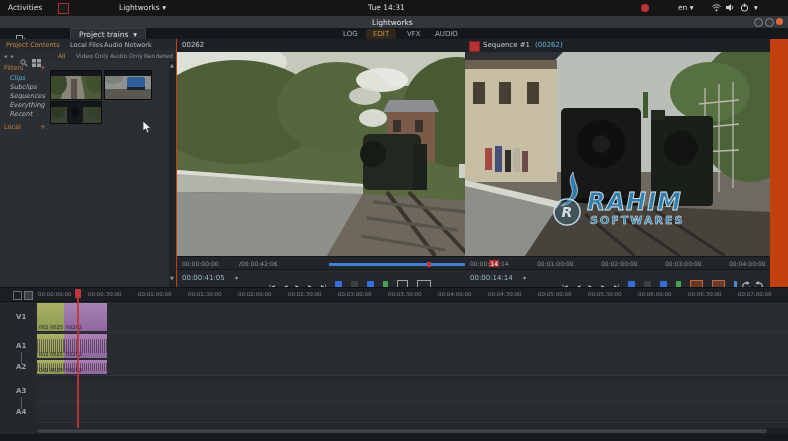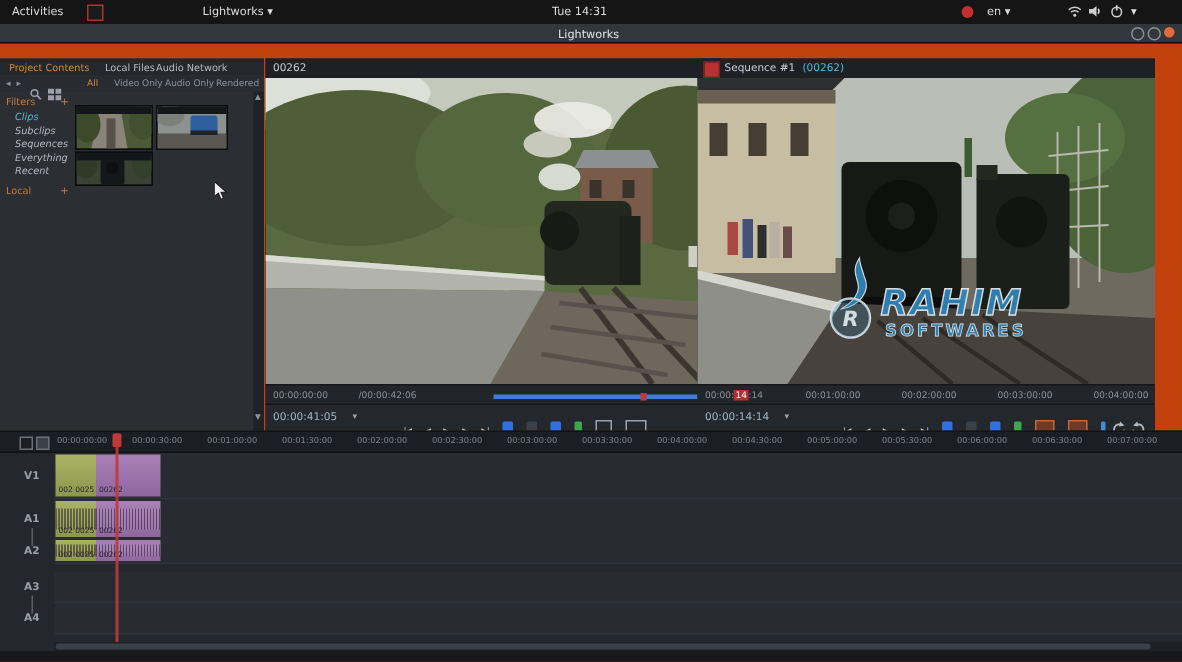--- a/index.html
+++ b/index.html
@@ -62,26 +62,26 @@
   .scrollthumb{background:#3a4046;border-radius:2px;}
 </style>
 </head>
 <body>
 
 <div class="screen">
 
   <div class="abs desktop-bar">
     <span class="abs txt" style="left:8px;top:3px;">Activities</span>
     <span class="abs" style="left:58px;top:3px;width:9px;height:9px;background:#1b1b1b;border:1px solid #b03030;"></span>
-    <span class="abs txt" style="left:88px;top:3px;padding-left:47px;">
+    <span class="abs txt" style="left:72px;top:3px;padding-left:47px;">
       <span>Lightworks</span> <span>▾</span>
     </span>
     <span class="abs txt" style="left:368px;top:3px;">Tue 14:31</span>
     <span class="abs" style="left:641px;top:4px;width:8px;height:8px;border-radius:50%;background:#c03030;"></span>
-    <span class="abs txt" style="left:658px;top:3px;">
+    <span class="abs txt" style="left:678px;top:3px;">
       <span>en</span> <span>▾</span>
     </span>
     <span class="abs" style="left:712px;top:3px;">
       <svg width="9" height="9" viewBox="0 0 9 9">
           <path d="M0.5 3.5a5.5 5.5 0 0 1 8 0M2 5.2a3.4 3.4 0 0 1 5 0" fill="none" stroke="#cfcfcf" stroke-width="1"></path>
           <circle cx="4.5" cy="7.2" r="1" fill="#cfcfcf"></circle>
         </svg>
     </span>
     <span class="abs" style="left:726px;top:3px;">
       <svg width="9" height="9" viewBox="0 0 9 9">
@@ -98,20 +98,35 @@
     <span class="abs txt" style="left:754px;top:3px;">▾</span>
   </div>
 
   <div class="abs titlebar">
     <span class="abs txt" style="left:372px;top:2px;font-size:7.5px;color:#e0e3e5;">Lightworks</span>
     <span class="abs winbtn" style="left:754px;top:2px;border:1px solid #8a8f94;"></span>
     <span class="abs winbtn" style="left:765px;top:2px;border:1px solid #8a8f94;"></span>
     <span class="abs winbtn" style="left:776px;top:2px;background:#e06c3c;"></span>
   </div>
 
+  <div class="abs lw-toolbar">
+    <span class="abs" style="left:16px;top:1px;">
+      <svg width="11" height="9" viewBox="0 0 11 9">
+          <rect x="0.5" y="0.5" width="6" height="8" fill="none" stroke="#9aa0a6" stroke-width="1"></rect>
+          <path d="M4 4.5h6M8 2.5l2 2-2 2" stroke="#9aa0a6" fill="none" stroke-width="1"></path>
+        </svg>
+    </span>
+    <span class="abs room-tab txt" style="left:70px;top:0;">
+      <span>Project trains</span>&nbsp;&nbsp;<span>▾</span>
+    </span>
+    <span class="abs mode-tab txt" style="left:336px;top:1px;">LOG</span>
+    <span class="abs mode-tab active txt" style="left:366px;top:1px;">EDIT</span>
+    <span class="abs mode-tab txt" style="left:400px;top:1px;">VFX</span>
+    <span class="abs mode-tab txt" style="left:428px;top:1px;">AUDIO</span>
+  </div>
 
   <div class="abs bin-panel">
     <div class="abs" style="left:0;top:0;width:176px;height:11px;background:#24282c;">
       <span class="abs bin-tab active txt" style="left:2px;top:0;">Project Contents</span>
       <span class="abs bin-tab txt" style="left:66px;top:0;">Local Files</span>
       <span class="abs bin-tab txt" style="left:100px;top:0;">Audio Network</span>
       <span class="abs bin-tab txt" style="left:146px;top:0;margin-left:42px;">Pond5</span>
     </div>
     <div class="abs" style="left:0;top:11px;width:176px;height:11px;background:#282c31;">
       <span class="abs txt" style="left:4px;top:2px;font-size:6px;color:#8d9298;">◂</span>

